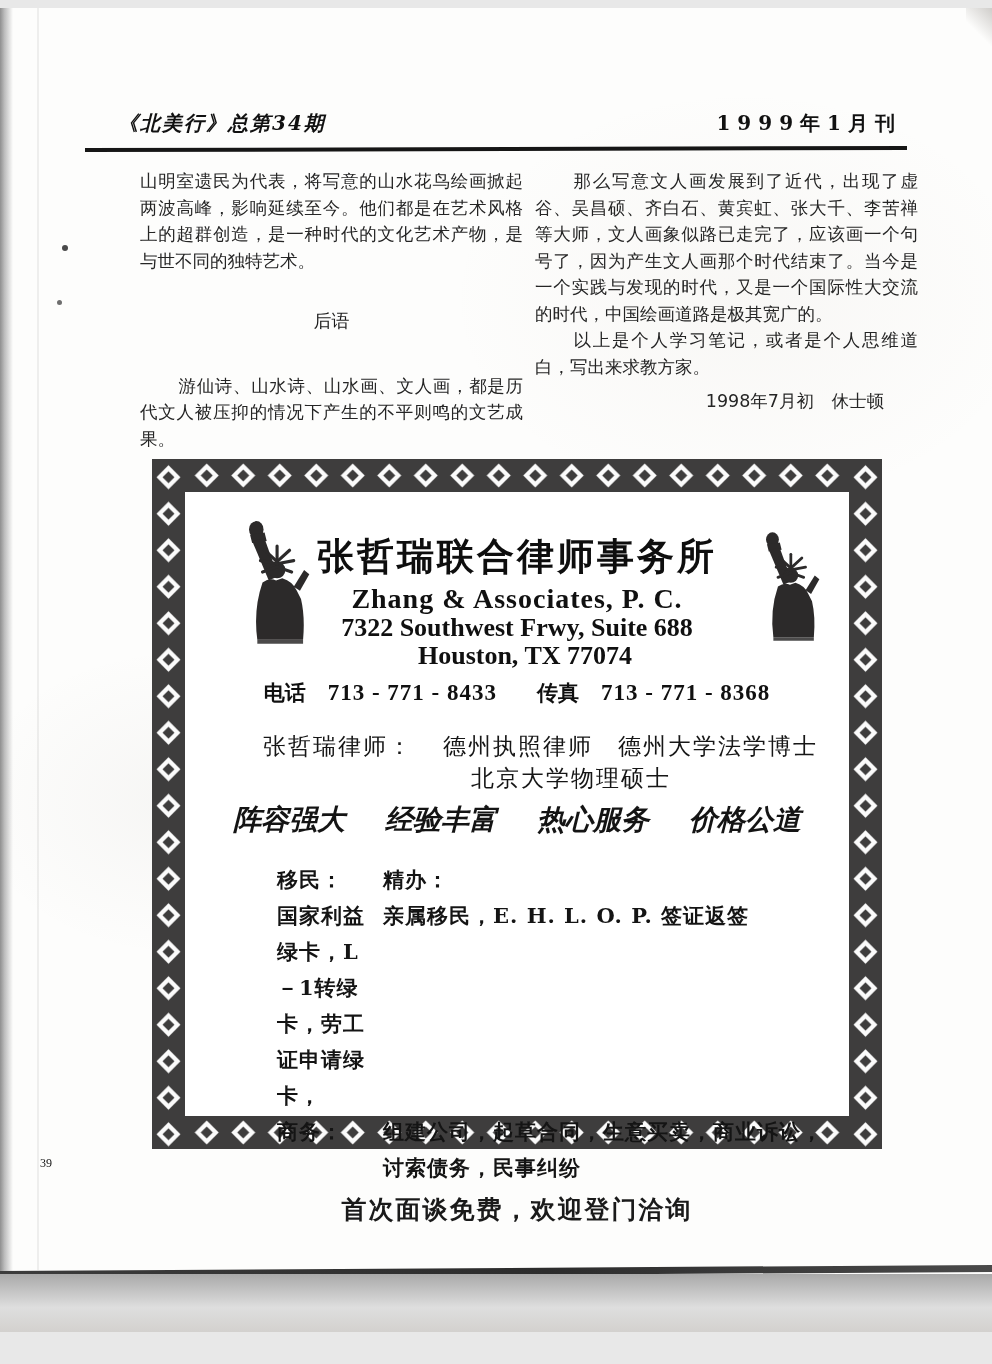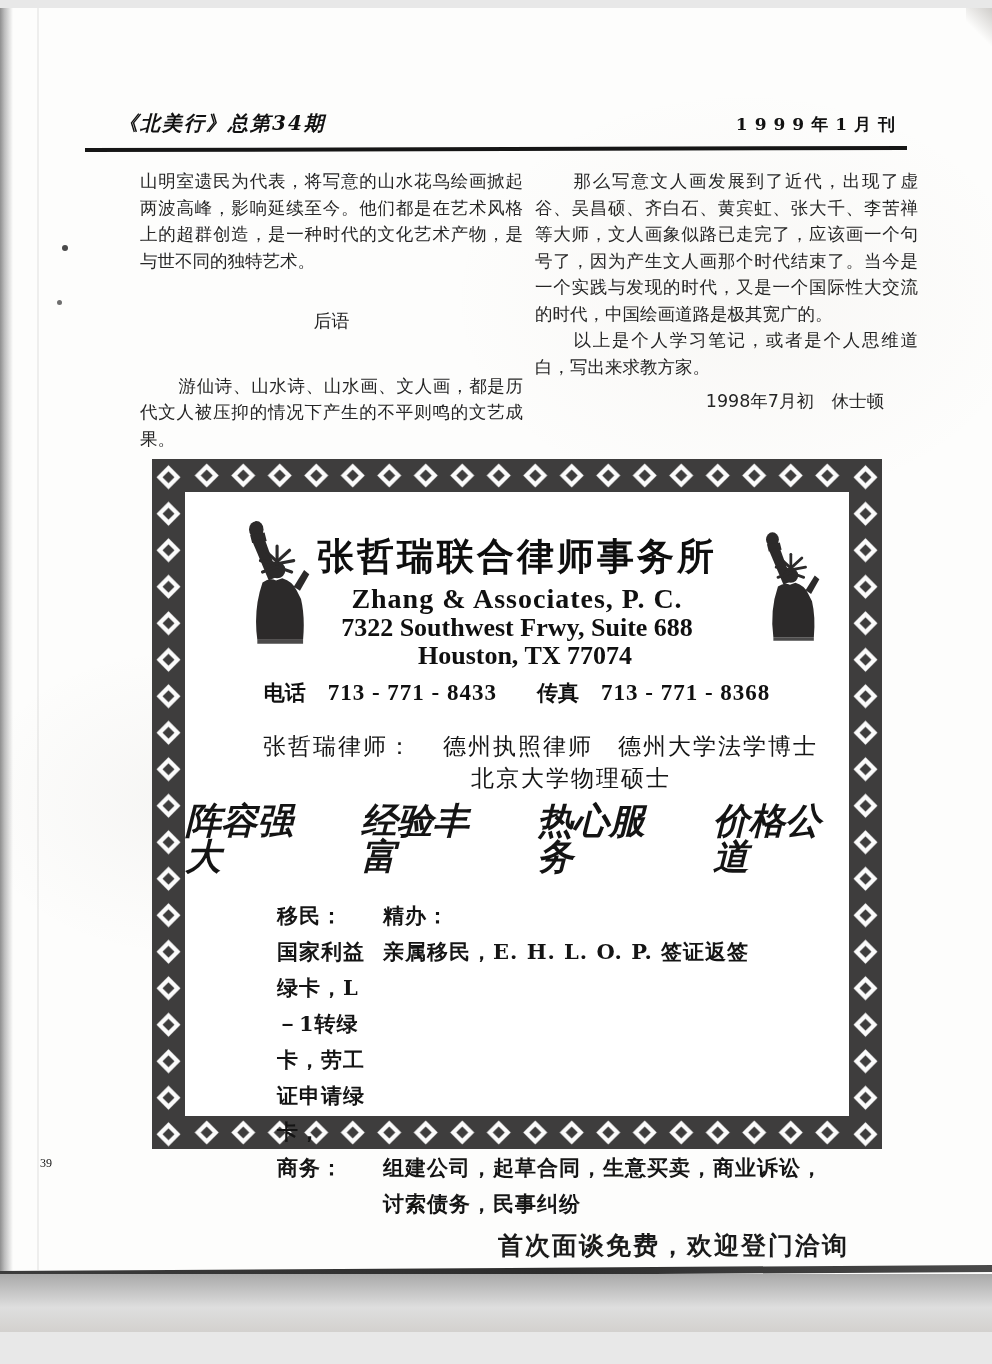--- a/index.html
+++ b/index.html
@@ -23,21 +23,21 @@
   .page-bottom-line{position:absolute;left:-4px;top:1260px;width:1002px;height:7px;background:
     linear-gradient(to right,#3c3c3c,#2c2c2c 55%,#4a4a4a);transform:rotate(-0.35deg);border-radius:3px;}
   .scanner-strip{position:absolute;left:0;top:1266px;width:992px;height:88px;
     background:linear-gradient(180deg,#a9a9a9,#dedede 38%,#d2d0cd 68%,#9b9b9b);}
   .scanner-strip-dark{position:absolute;left:0;top:1352px;width:992px;height:12px;
     background:linear-gradient(180deg,#555,#4a4a4a);}
 
   
   .masthead{position:absolute;left:118px;right:90px;top:102px;display:flex;justify-content:space-between;align-items:baseline;}
   .masthead .issue{font-family:"DejaVu Serif",serif;font-weight:bold;font-style:italic;font-size:20px;letter-spacing:2px;color:#111;}
-  .masthead .date{font-family:"DejaVu Serif",serif;font-weight:bold;font-size:17px;letter-spacing:7px;color:#111;}
+  .masthead .date{font-family:"DejaVu Serif",serif;font-weight:bold;font-size:20px;letter-spacing:7px;color:#111;}
   .masthead-rule{position:absolute;left:85px;top:139px;width:822px;height:4px;background:#161616;transform:rotate(-0.15deg);}
 
   
   .columns{position:absolute;left:140px;top:160px;width:778px;display:flex;gap:12px;}
   .col{width:383px;font-size:17.5px;line-height:26.5px;text-align:justify;color:#252525;}
   .col p{margin:0;}
   .indent{text-indent:2.2em;}
   .subhead{text-align:center;margin:34px 0 38px 0;font-size:18px;color:#1b1b1b;}
   .signature{margin-top:8px;text-align:right;padding-right:34px;}
 
@@ -60,26 +60,26 @@
   .en3{font-size:26px;line-height:28px;padding-left:16px;}
   .phone-row{margin-top:8px;display:flex;justify-content:center;align-items:flex-start;gap:22px;
     font-family:"Liberation Serif",serif;font-weight:bold;font-size:23px;line-height:30px;color:#101010;}
   .phone-row .cn-label{font-family:"DejaVu Sans",sans-serif;font-weight:bold;font-size:21px;}
   .phone-row .num{letter-spacing:1px;}
   .fax-group{margin-left:18px;}
   .attorney{margin-top:22px;margin-left:78px;font-family:"DejaVu Serif",serif;font-size:23px;line-height:32px;color:#161616;letter-spacing:2px;}
   .attorney-line1{display:flex;gap:30px;}
   .attorney-line2{text-align:center;padding-left:30px;}
   .slogan{margin-top:8px;display:flex;justify-content:center;gap:40px;
-    font-family:"DejaVu Serif",serif;font-style:italic;font-weight:bold;font-size:36px;line-height:36px;color:#141414;}
+    font-family:"DejaVu Serif",serif;font-style:italic;font-weight:bold;font-size:28px;line-height:36px;color:#141414;}
   .services{margin-top:24px;margin-left:92px;font-family:"DejaVu Serif",serif;font-weight:600;
     font-size:21px;line-height:36px;color:#141414;display:grid;grid-template-columns:92px 1fr;column-gap:14px;letter-spacing:1px;}
   .svc-label{white-space:nowrap;}
   .svc-cont{grid-column:2;}
-  .ad-footer{margin-top:8px;text-align:right;font-weight:bold;font-size:25px;line-height:32px;letter-spacing:2px;color:#1a1a1a;
+  .ad-footer{margin-top:8px;text-align:center;font-weight:bold;font-size:25px;line-height:32px;letter-spacing:2px;color:#1a1a1a;
     font-family:"DejaVu Sans",sans-serif;}
 
   .page-number{position:absolute;left:40px;top:1148px;width:912px;
     font-family:"Liberation Serif",serif;font-weight:normal;font-size:12px;color:#101010;}
 </style>
 </head>
 <body>
 
 <div class="scan">
 

